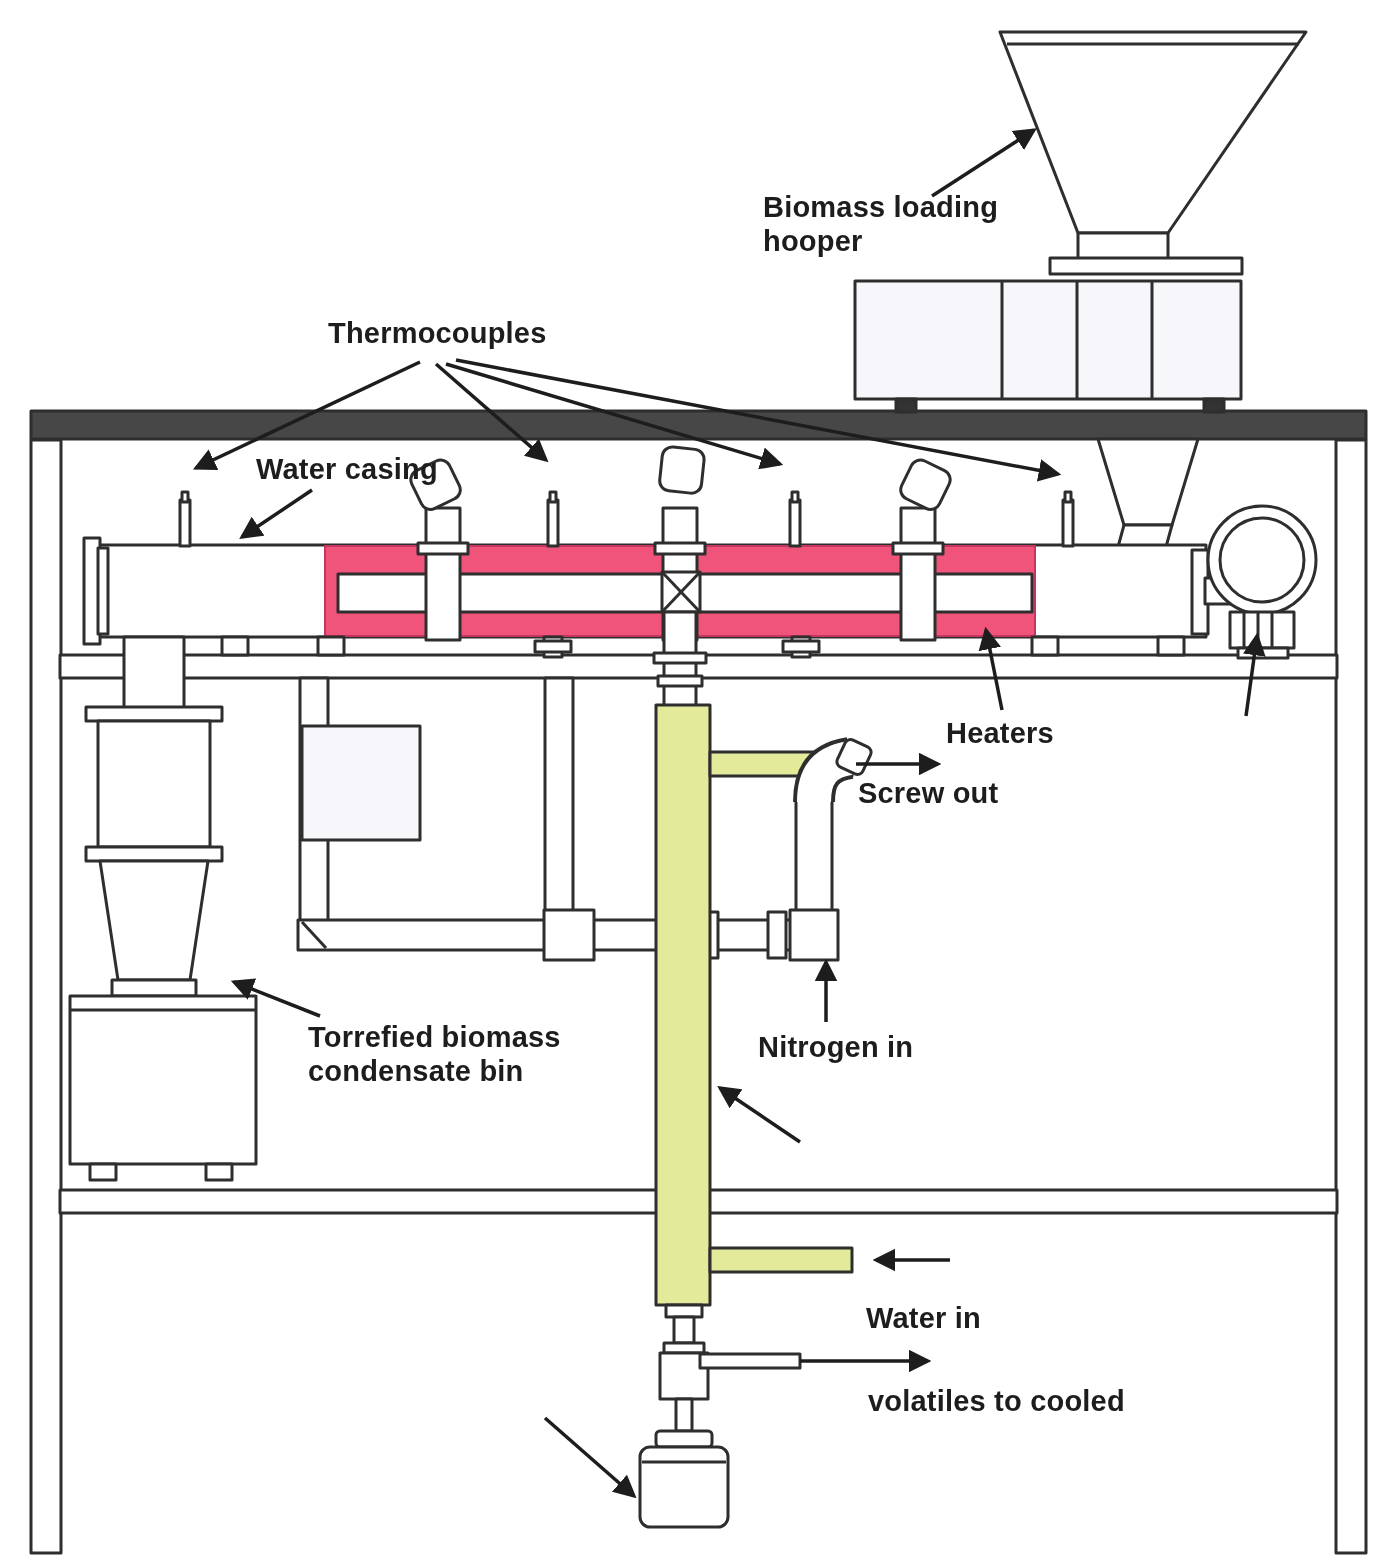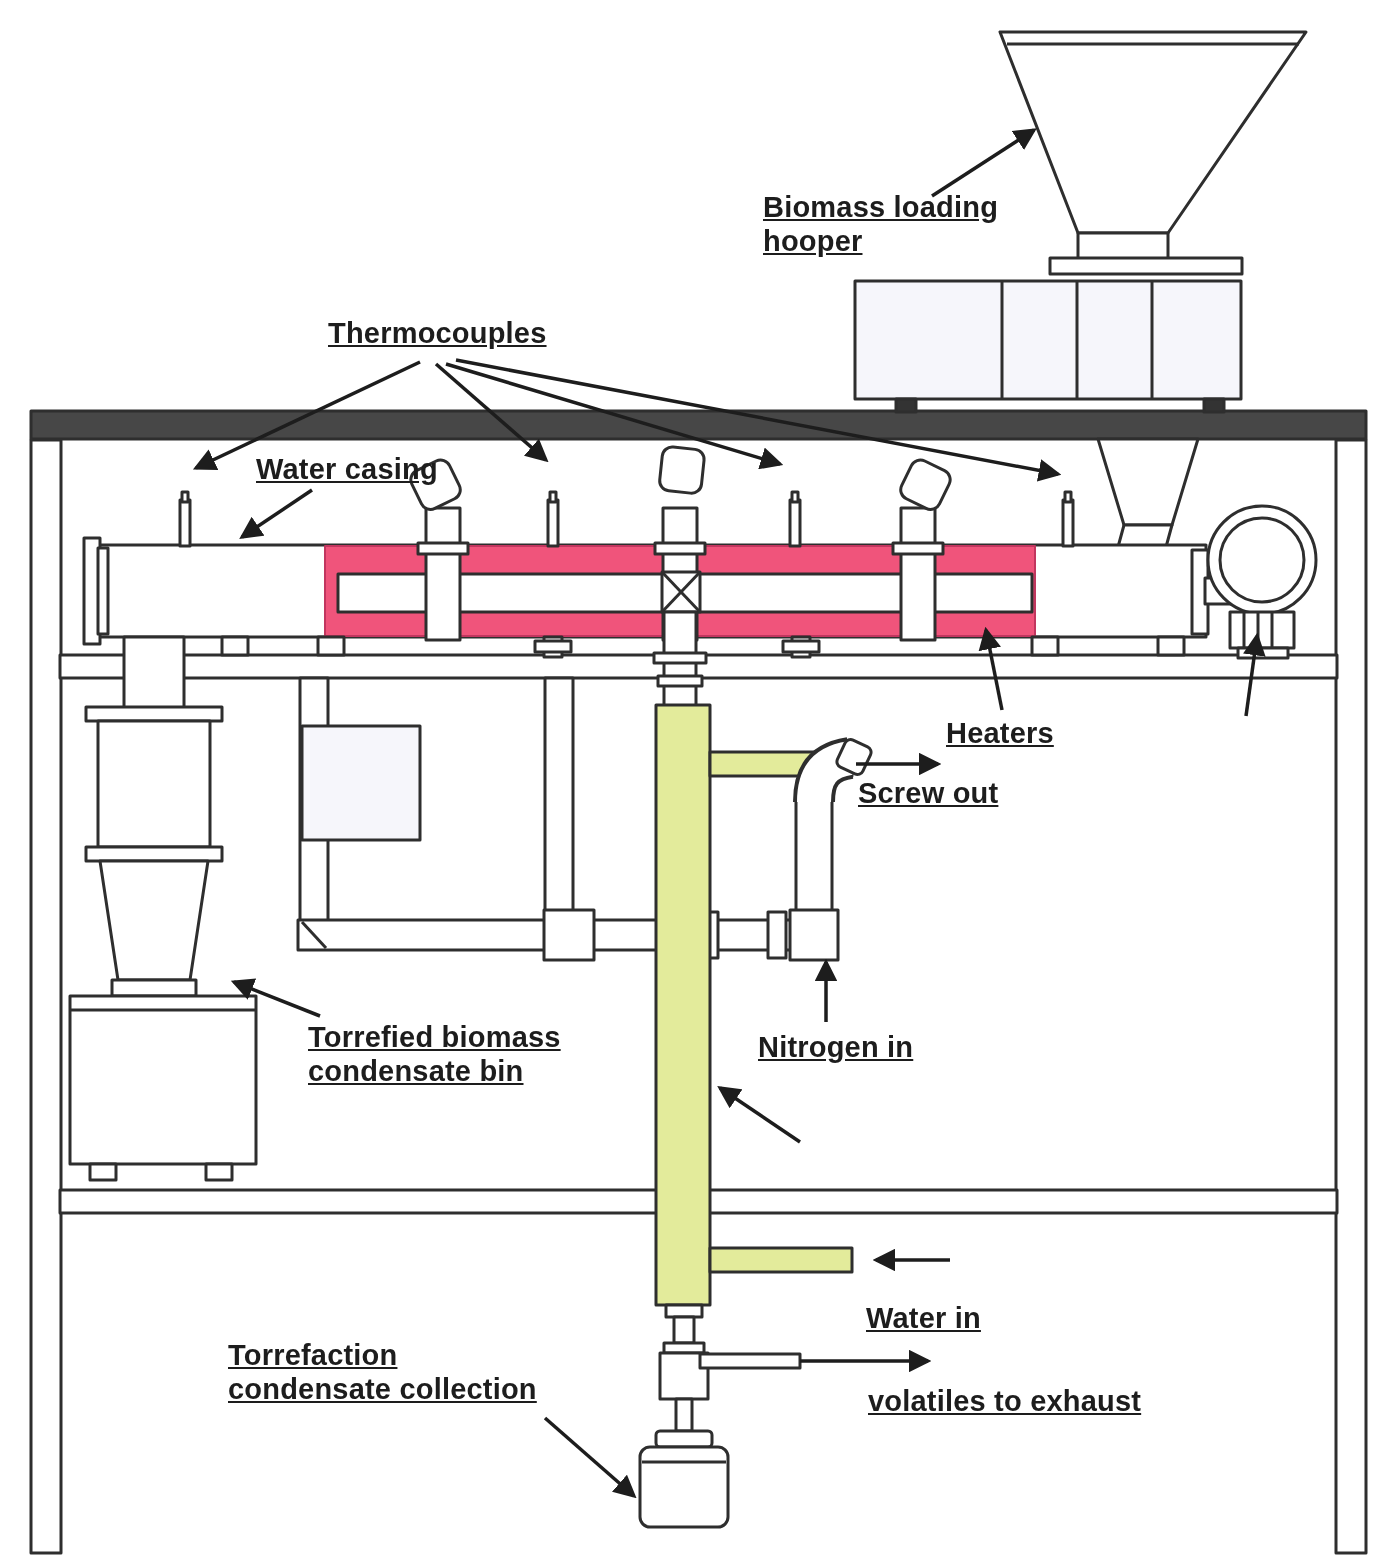--- a/index.html
+++ b/index.html
@@ -14,21 +14,21 @@
   .lbl{
     position:absolute;
     font-family:"Liberation Sans",sans-serif;
     font-weight:700;
     font-size:29px;
     line-height:34px;
     color:#1d1d1d;
     white-space:nowrap;
     letter-spacing:.2px;
   }
-  .ln{display:block;text-decoration:underline;}
+  .ln{display:block;}
 </style>
 </head>
 <body>
 
 <div class="stage">
 
 <svg viewBox="0 0 1394 1555" xmlns="http://www.w3.org/2000/svg">
   <defs>
     <marker id="arr" viewBox="0 0 10 10" refX="8.5" refY="5" markerWidth="6.5" markerHeight="6.5" orient="auto-start-reverse">
       <path d="M0,0L10,5L0,10z" fill="#1d1d1d"></path>
@@ -234,22 +234,18 @@
 
 <div class="lbl" style="left:758px;top:1030px">
   <span class="ln">Nitrogen in</span>
 </div>
 
 
 <div class="lbl" style="left:866px;top:1301px">
   <span class="ln">Water in</span>
 </div>
 
-<div class="lbl" style="left:228px;top:1338px">
-  <span class="ln">Torrefaction</span>
-  <span class="ln">condensate collection</span>
-</div>
 
 <div class="lbl" style="left:868px;top:1384px">
-  <span class="ln">volatiles to exhaust</span>
+  <span class="ln">volatiles to cooled</span>
 </div>
 
 </div>
 
 </body></html>

